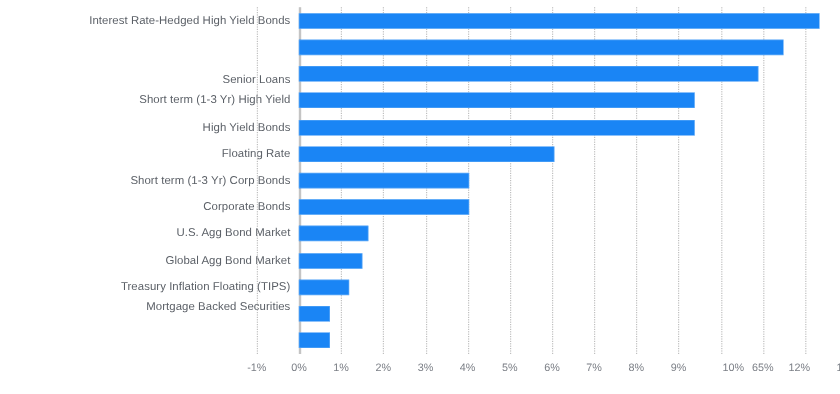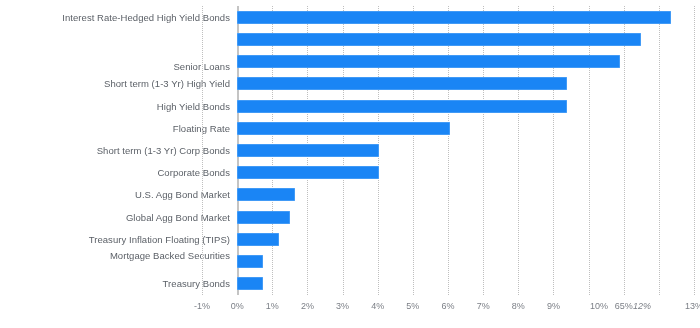--- a/index.html
+++ b/index.html
@@ -12,20 +12,21 @@
     background: #ffffff;
     font-family: "Liberation Sans", sans-serif;
     overflow: hidden;
   }
 
   #chart-root {
     position: relative;
     width: 552px;
     height: 328px;
     box-sizing: border-box;
+    margin-left: 12px;
   }
 
   
   #category-axis {
     position: absolute;
     left: 0;
     top: 6px;
     width: 230px;
     height: 289px;
   }
@@ -103,21 +104,20 @@
       <div class="cat-label" style="top: 55px; color: rgb(90, 95, 102);">Senior Loans</div>
       <div class="cat-label" style="top: 72.3077px; color: rgb(90, 95, 102);">Short term (1-3 Yr) High Yield</div>
       <div class="cat-label" style="top: 94.5385px; color: rgb(90, 95, 102);">High Yield Bonds</div>
       <div class="cat-label" style="top: 116.769px; color: rgb(90, 95, 102);">Floating Rate</div>
       <div class="cat-label" style="top: 139px; color: rgb(90, 95, 102);">Short term (1-3 Yr) Corp Bonds</div>
       <div class="cat-label" style="top: 161.231px; color: rgb(90, 95, 102);">Corporate Bonds</div>
       <div class="cat-label" style="top: 183.462px; color: rgb(90, 95, 102);">U.S. Agg Bond Market</div>
       <div class="cat-label" style="top: 205.692px; color: rgb(90, 95, 102);">Global Agg Bond Market</div>
       <div class="cat-label" style="top: 227.923px; color: rgb(90, 95, 102);">Treasury Inflation Floating (TIPS)</div>
       <div class="cat-label" style="top: 244px; color: rgb(90, 95, 102);">Mortgage Backed Securities</div>
-      <div class="cat-label" style="top: 272.385px; color: rgb(90, 95, 102);">Treasury Bonds</div>
     </div>
 
   <div id="plot-area">
       <div class="gridline" style="left: 0px;"></div>
       <div class="gridline zero" style="left: 35.1429px;"></div>
       <div class="gridline" style="left: 70.2857px;"></div>
       <div class="gridline" style="left: 105.429px;"></div>
       <div class="gridline" style="left: 140.571px;"></div>
       <div class="gridline" style="left: 175.714px;"></div>
       <div class="gridline" style="left: 210.857px;"></div>
@@ -177,17 +177,17 @@
       <div class="tick-label" style="left: 105.429px; color: rgb(123, 127, 134);">2%</div>
       <div class="tick-label" style="left: 140.571px; color: rgb(123, 127, 134);">3%</div>
       <div class="tick-label" style="left: 175.714px; color: rgb(123, 127, 134);">4%</div>
       <div class="tick-label" style="left: 210.857px; color: rgb(123, 127, 134);">5%</div>
       <div class="tick-label" style="left: 246px; color: rgb(123, 127, 134);">6%</div>
       <div class="tick-label" style="left: 281.143px; color: rgb(123, 127, 134);">7%</div>
       <div class="tick-label" style="left: 316.286px; color: rgb(123, 127, 134);">8%</div>
       <div class="tick-label" style="left: 351.429px; color: rgb(123, 127, 134);">9%</div>
       <div class="tick-label" style="left: 397px; color: rgb(123, 127, 134);">10%</div>
       <div class="tick-label" style="left: 421.714px; color: rgb(123, 127, 134);">65%</div>
-      <div class="tick-label" style="left: 440px; color: rgb(123, 127, 134); font-style: italic;">12%</div>
+      <div class="tick-label" style="left: 452px; color: rgb(123, 127, 134);">12%</div>
       <div class="tick-label" style="left: 492px; color: rgb(123, 127, 134);">13%</div>
     </div>
 
 </div>
 
 </body></html>

